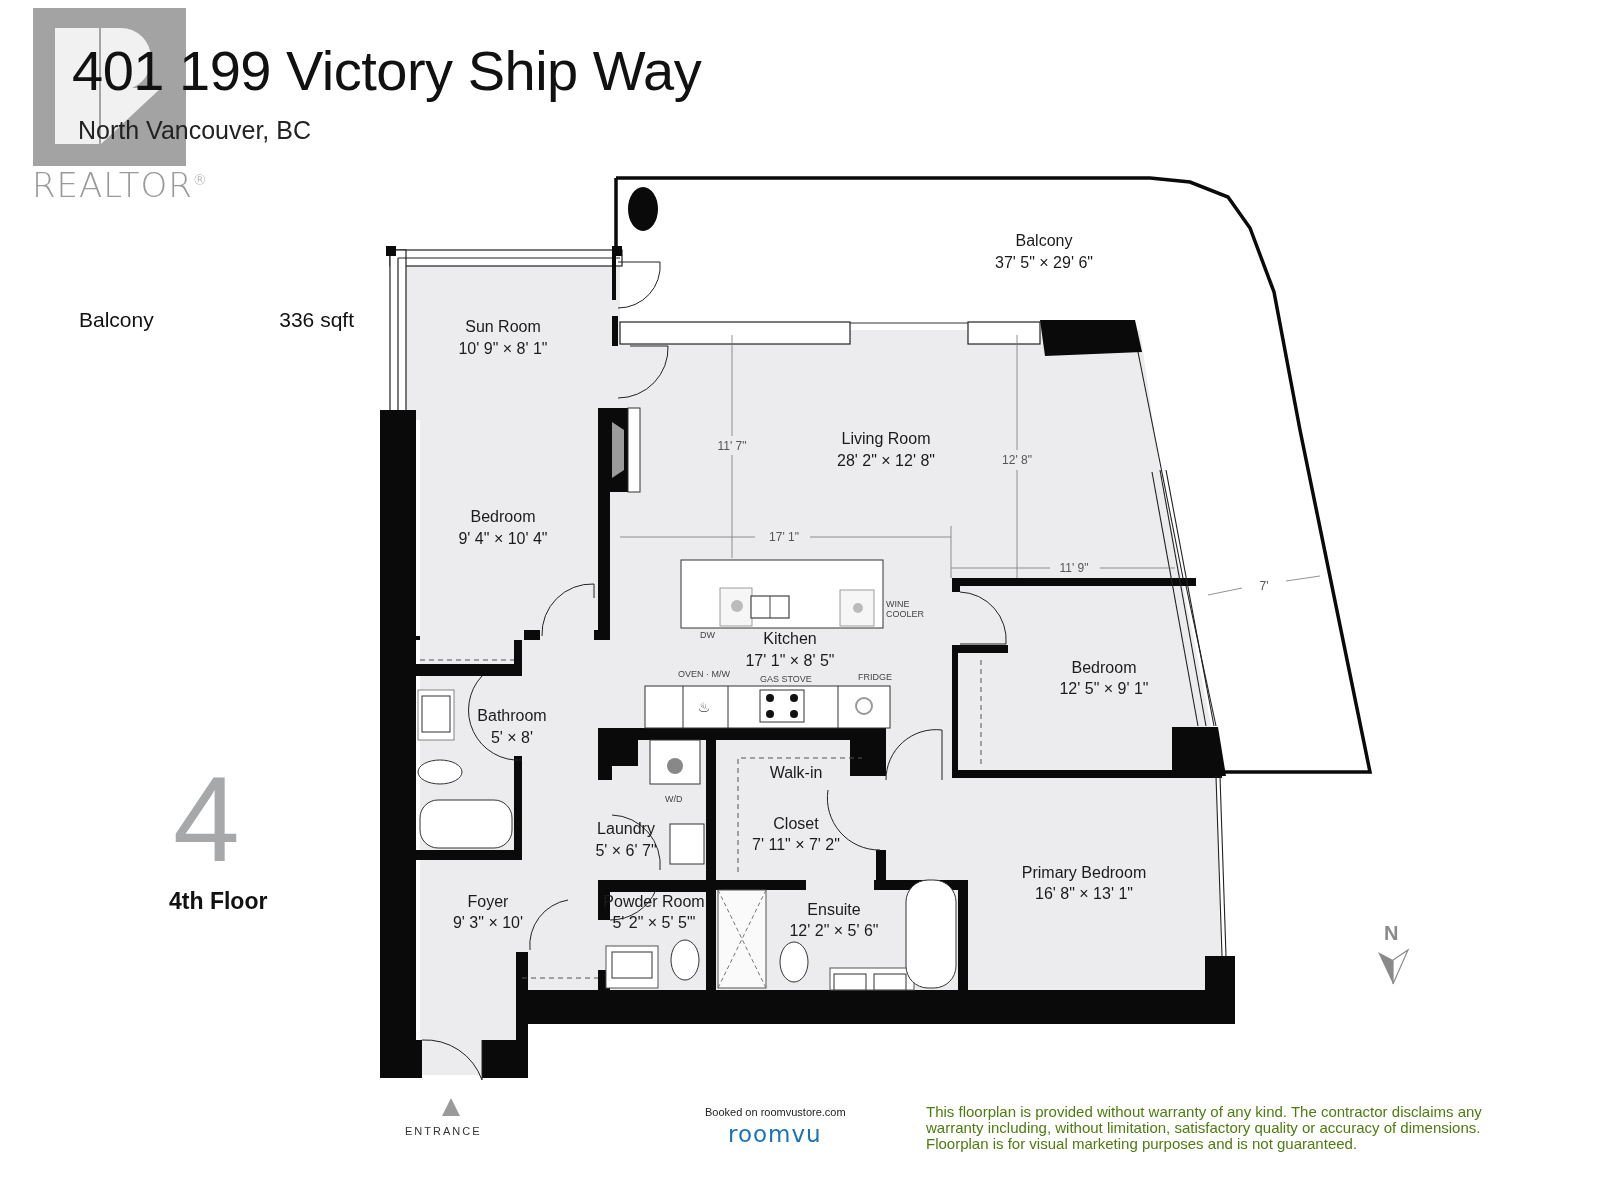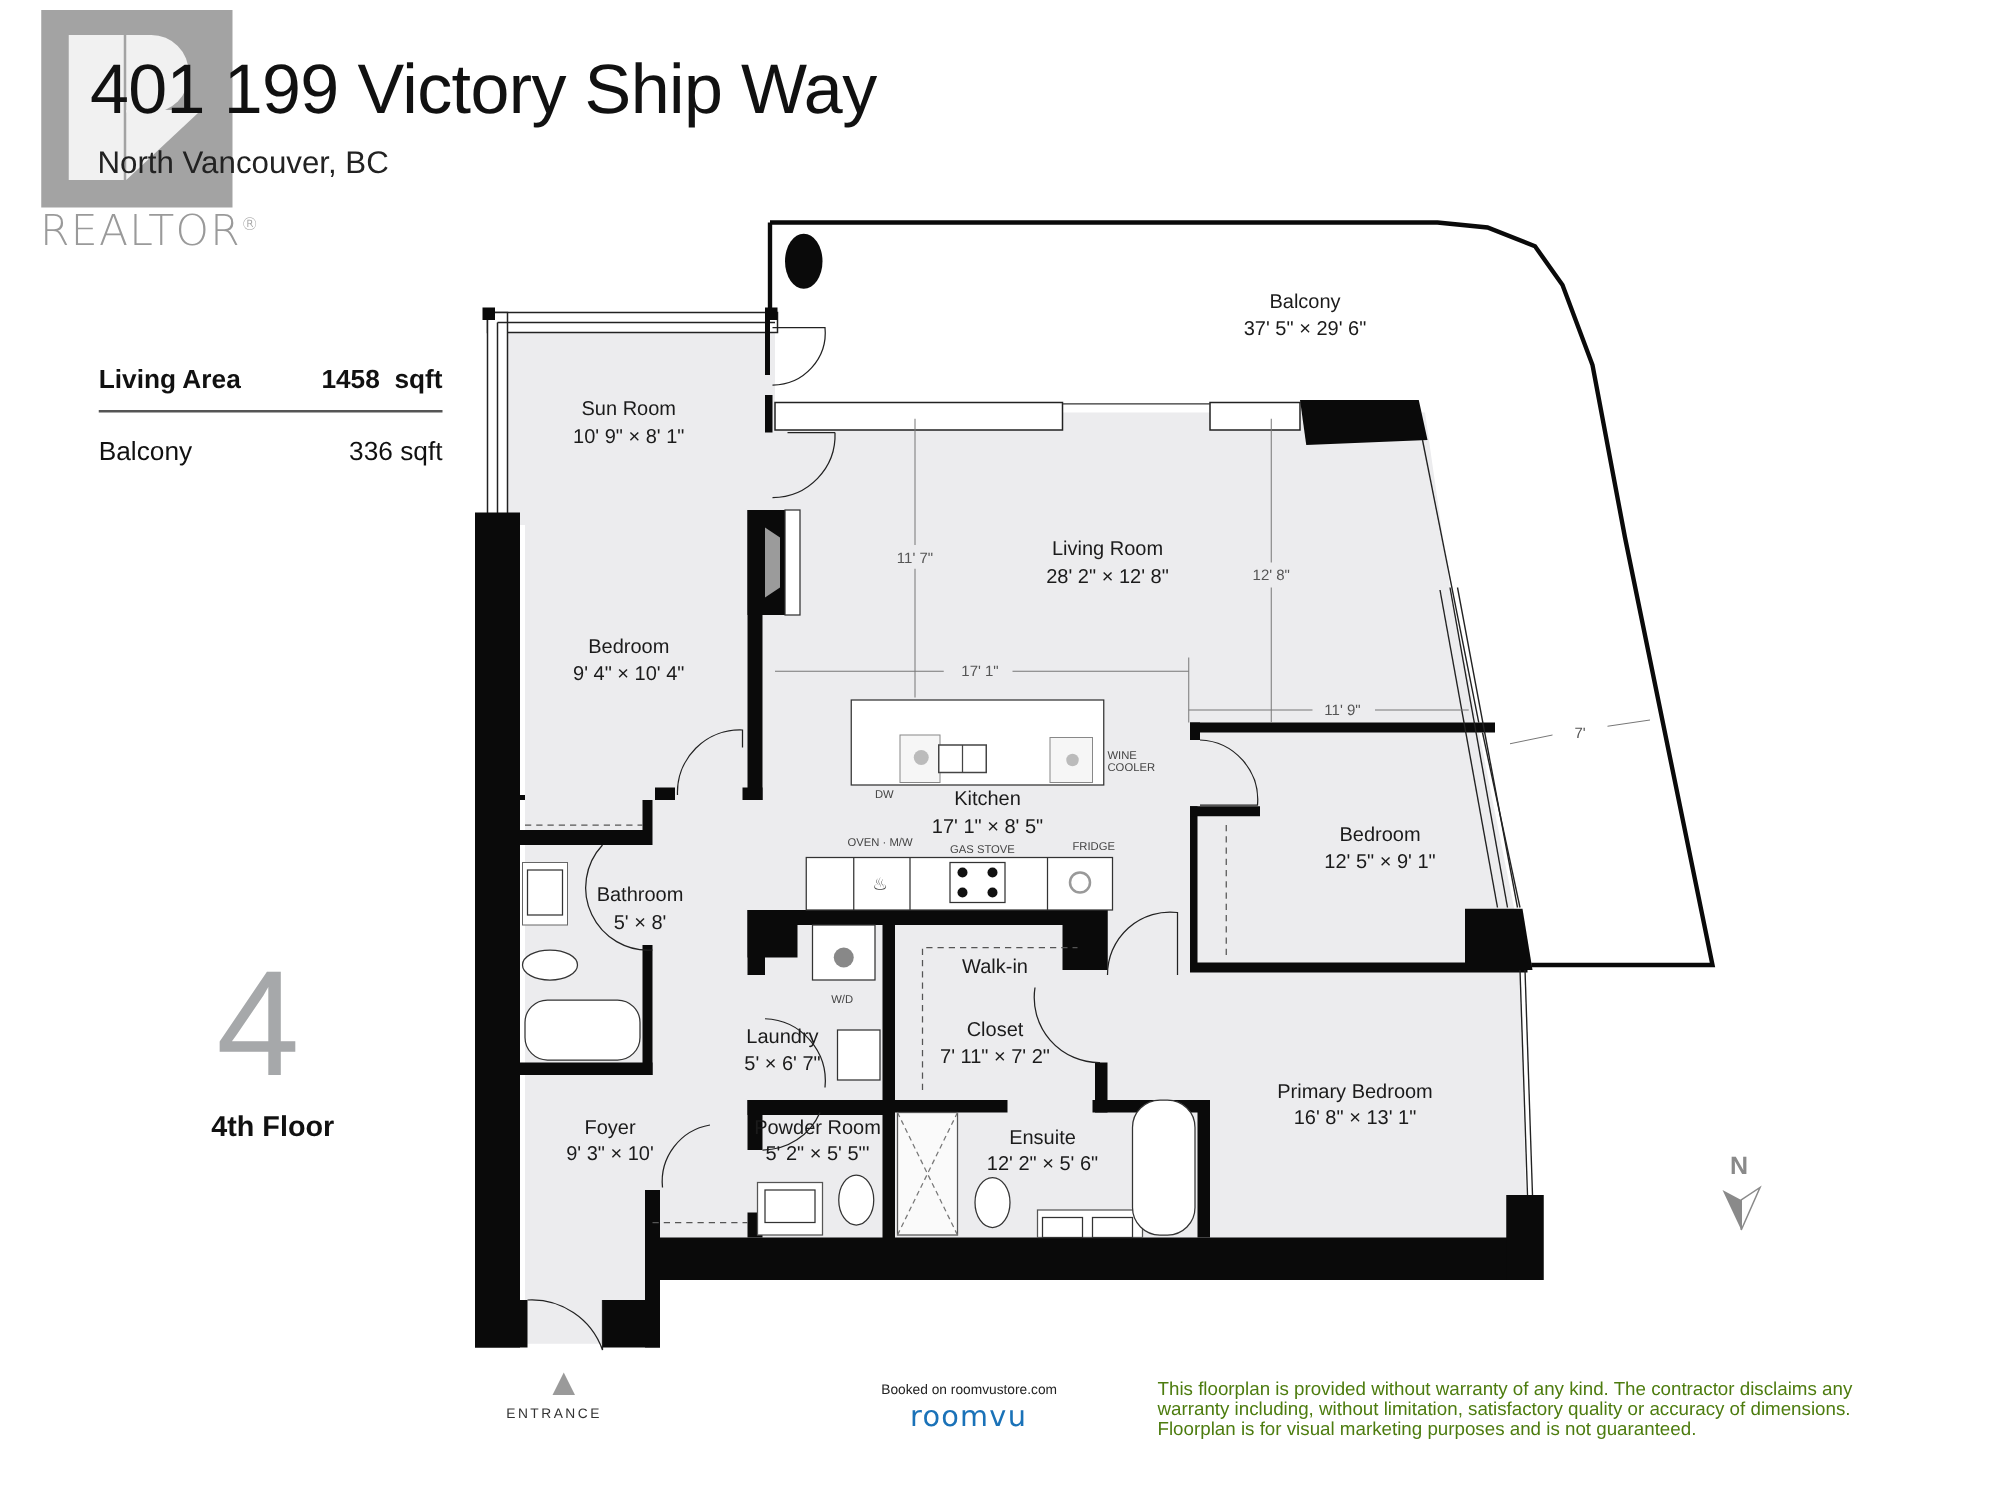--- a/index.html
+++ b/index.html
@@ -37,24 +37,20 @@
   <div class="r-white"></div>
     <div class="r-bowl"></div>
     <div class="r-leg"></div>
 </div>
 <div class="abs logo-text"><span>REALTOR</span><sup>®</sup></div>
 
 <div class="abs title">401 199 Victory Ship Way</div>
 <div class="abs subtitle">North Vancouver, BC</div>
 
 <div class="abs area-table">
-  <div class="area-row first">
-    <span>Living Area</span>
-    <span><span>1458</span>&nbsp; <span>sqft</span></span>
-  </div>
   <div class="area-row second">
     <span>Balcony</span>
     <span><span>336</span> <span>sqft</span></span>
   </div>
 </div>
 
 <div class="abs floor-num">4</div>
 <div class="abs floor-label">4th Floor</div>
 
 <svg class="plan" width="1600" height="1200" viewBox="0 0 1600 1200">

